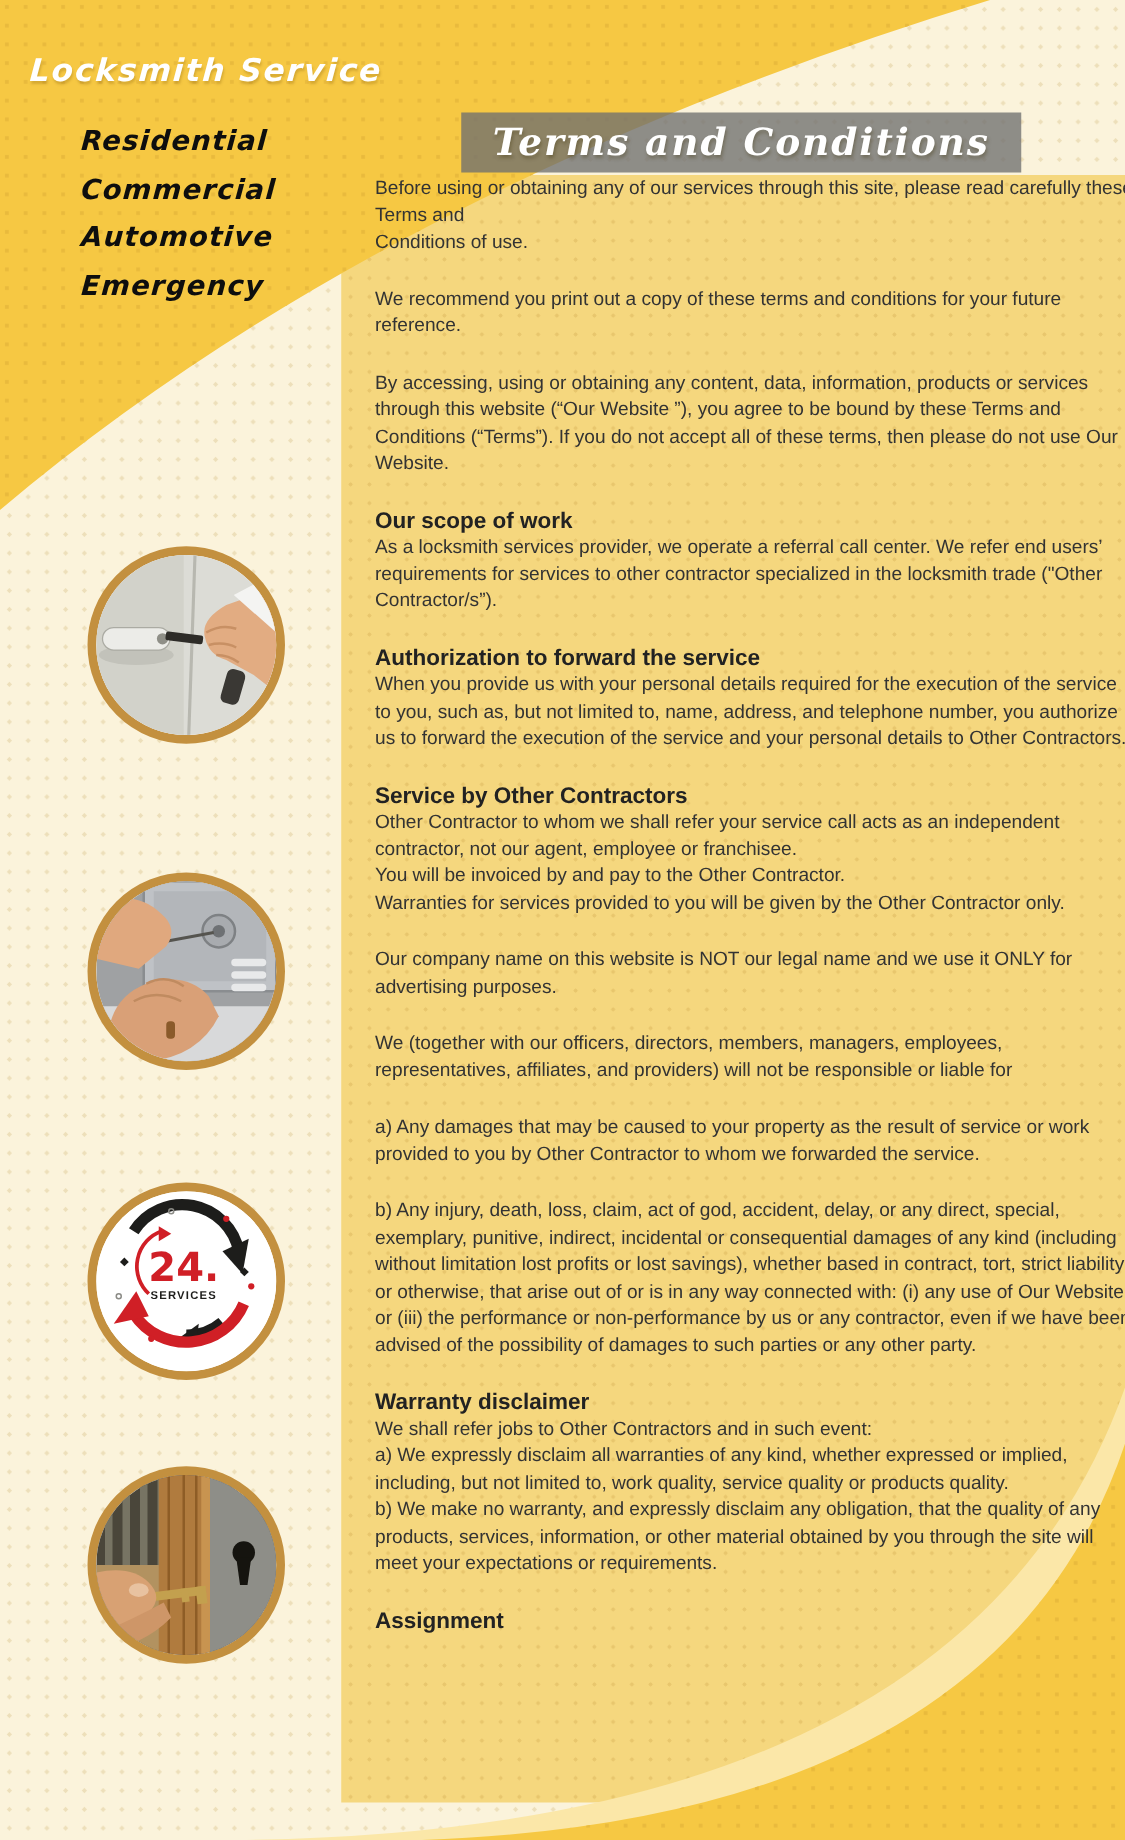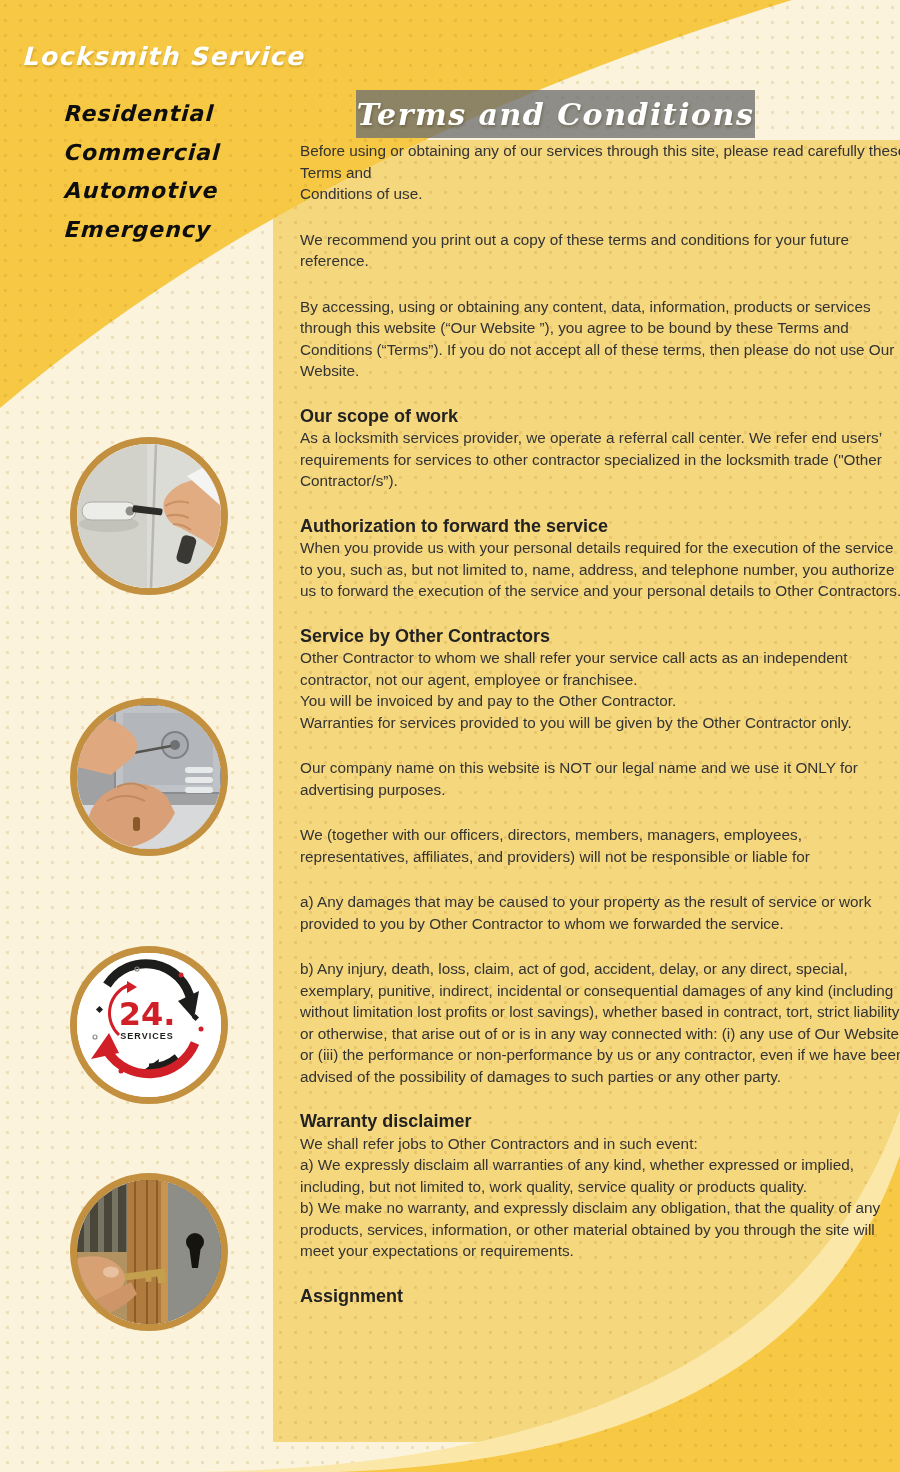--- a/index.html
+++ b/index.html
@@ -25,21 +25,21 @@
     background-image:radial-gradient(var(--box_dot) 1.5px, transparent 1.7px);
     background-size:15px 15px;
   }
   
   .shapes{position:absolute;left:0;top:0;z-index:2;pointer-events:none;}
   .fill-yellow{fill:var(--yellow);}
   .fill-edge{fill:var(--swoosh_edge);}
   .dot-rect{fill:var(--yellow_dot);}
   
   .banner{
-    position:absolute;left:356px;top:90px;width:399px;height:48px;z-index:4;
+    position:absolute;left:369px;top:90px;width:448px;height:48px;z-index:4;
     background:var(--banner_overlay);
     display:flex;align-items:center;justify-content:center;
   }
   .banner-title{
     font-family:"DejaVu Serif",serif;font-style:italic;font-weight:700;
     font-size:30px;color:var(--banner_text);letter-spacing:1.5px;
     text-shadow:1px 2px 3px rgba(60,50,10,.35);white-space:nowrap;
   }
   
   .sidebar{position:absolute;left:0;top:0;width:273px;height:1472px;z-index:5;}

